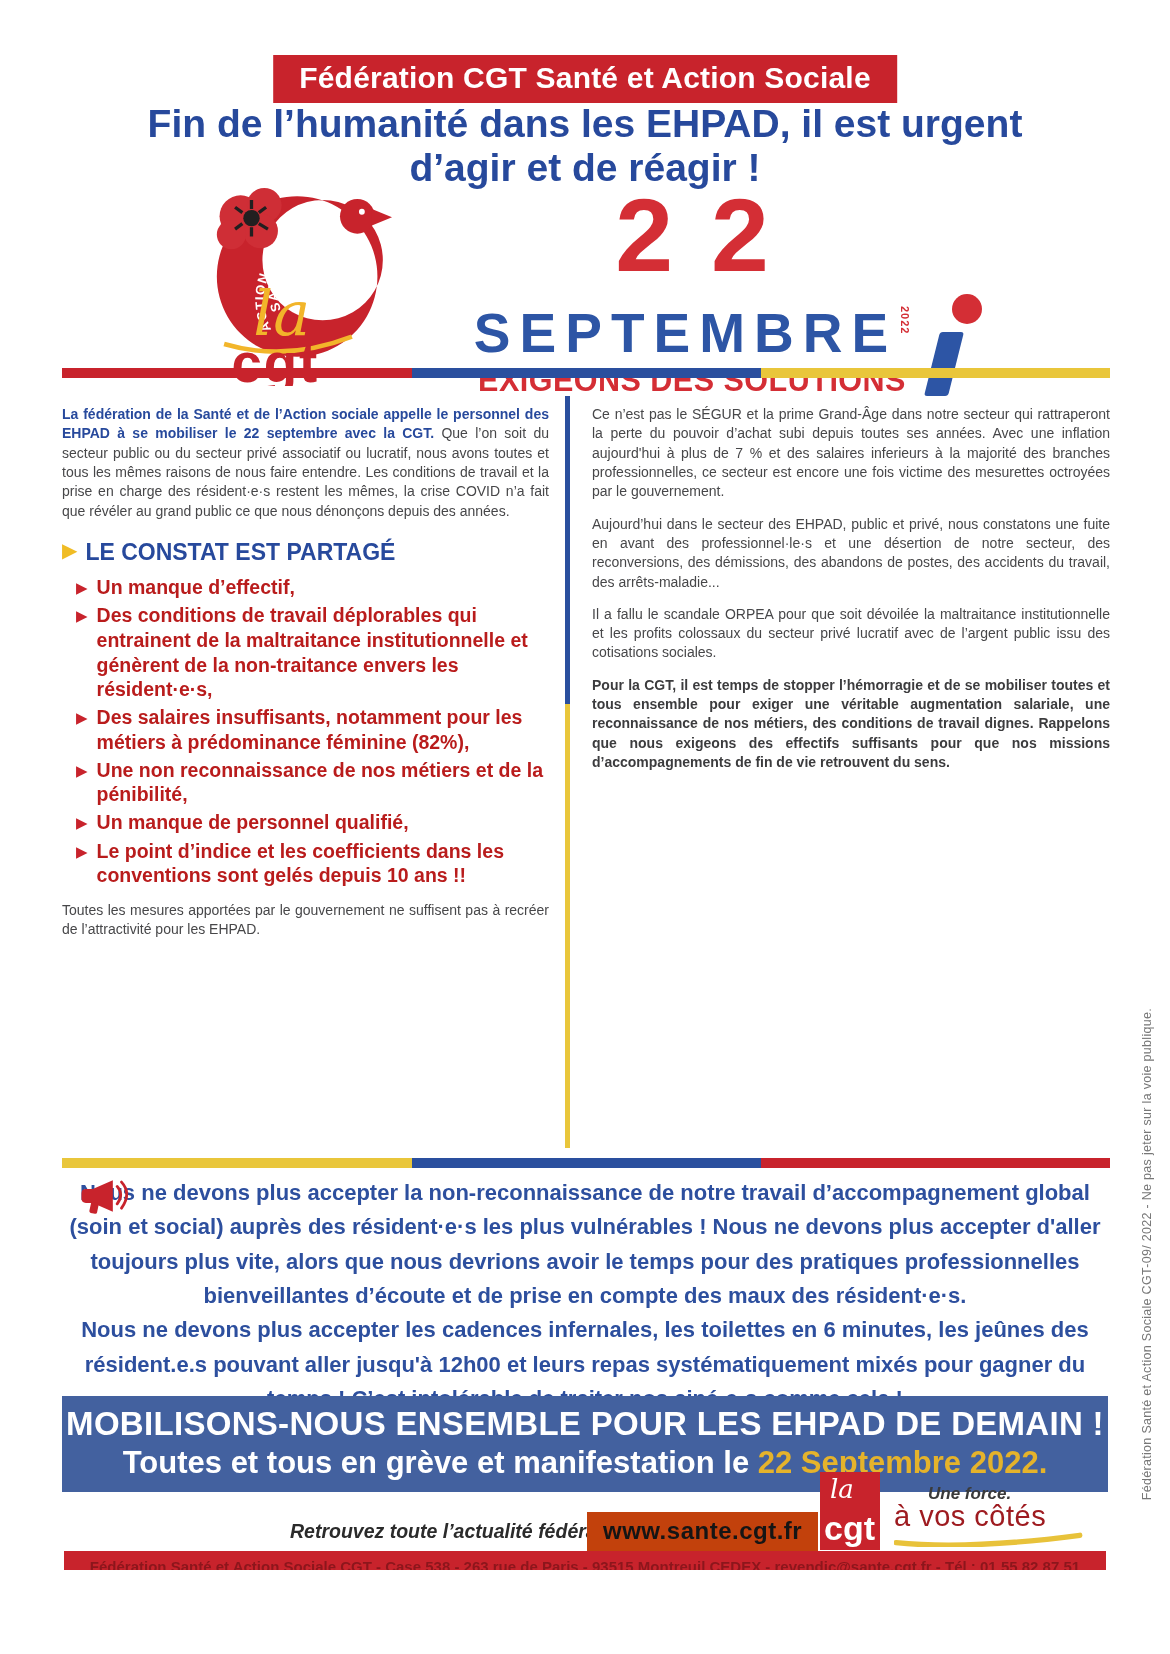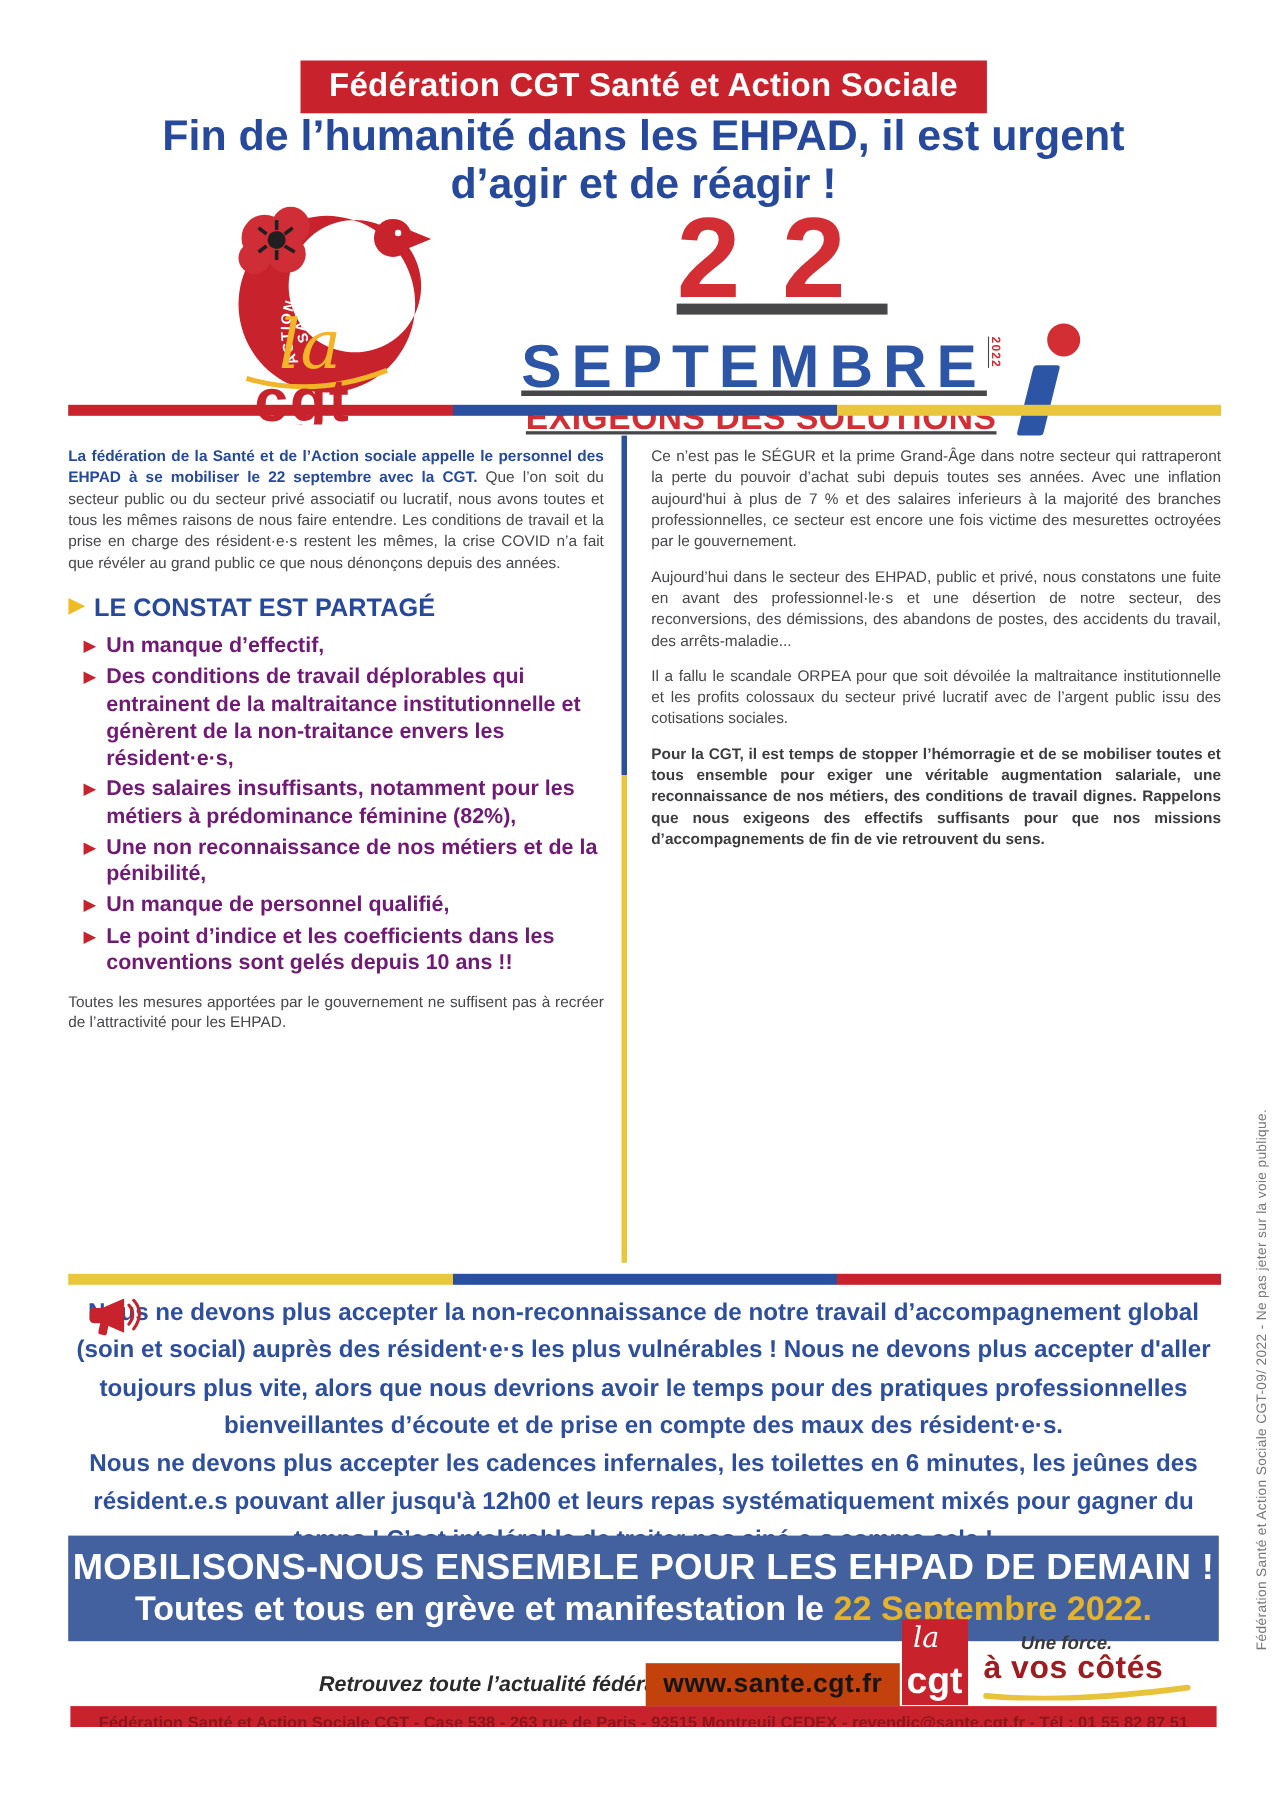--- a/index.html
+++ b/index.html
@@ -19,21 +19,21 @@
   .main-title {
     position:absolute; top:102px; left:0; width:100%;
     text-align:center; color:#27499c; font-weight:bold; font-size:39px;
     line-height:1.13; padding:0 100px;
   }
 
   
   .logo-row { position:absolute; top:178px; left:0; width:100%;
     display:flex; justify-content:center; align-items:flex-start; gap:24px; }
   .dove-wrap { width:262px; height:208px; }
-  .date-block { display:flex; align-items:flex-end; gap:10px; padding-top:10px;text-decoration:underline; }
+  .date-block { display:flex; align-items:flex-end; gap:10px; padding-top:10px; }
   .date-col { display:flex; flex-direction:column; align-items:center; }
   .day-22 { color:#d42e35; font-weight:bold; font-size:104px; line-height:0.92;
     letter-spacing:38px; padding-left:38px; }
   .month-row { display:flex; align-items:flex-start; margin-top:22px; }
   .month { color:#2d55a5; font-weight:bold; font-size:55px; letter-spacing:9px; line-height:1; }
   .year-vert { writing-mode:vertical-rl; font-size:11px; font-weight:bold;
     color:#d42e35; letter-spacing:1px; margin-left:2px; line-height:1; }
   .slogan { color:#d42e35; font-weight:bold; font-size:30.5px; letter-spacing:0.5px;
     margin-top:2px; white-space:nowrap; }
   .i-mark { position:relative; width:56px; height:104px; margin-left:6px; }
@@ -60,21 +60,21 @@
   .intro-bold { color:#27499c; font-weight:bold; }
   .bold-dark { color:#3c3c3e; font-weight:bold; }
 
   .constat-head { display:flex; margin:17px 0 8px; }
   .head-arrow { color:#f0bc25; font-size:20px; line-height:1.2; margin-right:8px; }
   .constat-head .txt { color:#27499c; font-weight:bold; font-size:23px; line-height:1.25; }
 
   .bullets { list-style:none; margin:2px 0 0 14px; }
   .bullets li { display:flex; margin-bottom:3px; }
   .b-arrow { color:#c8232c; font-size:15px; line-height:1.7; margin-right:9px; flex:0 0 auto; }
-  .bullets li .txt { font-weight:bold; color:#701a75; font-size:19.5px; line-height:1.27; }
+  .bullets li .txt { font-weight:bold; color:#b91c1c; font-size:19.5px; line-height:1.27; }
 
   
   .callout { position:absolute; top:1176px; left:66px; right:66px; text-align:center; }
   .callout p { color:#2d4f9e; font-weight:bold; font-size:22px; line-height:1.56; }
   .mega { position:absolute; left:12px; top:0px; }
 
   
   .blue-banner { position:absolute; top:1396px; left:62px; right:62px;
     background:#43619f; text-align:center; padding:9px 0 11px; }
   .blue-banner .l1 { color:#fff; font-weight:bold; font-size:33px; letter-spacing:0.3px; }
@@ -87,21 +87,21 @@
     color:#2b2b2b; font-size:19.5px; }
   .site-box { position:absolute; left:525px; top:44px; background:#c2410c; color:#151515;
     font-weight:bold; font-size:24px; padding:5px 16px 6px; letter-spacing:0.5px; }
   .cgt-square { position:absolute; left:758px; top:4px; width:60px; height:78px;
     background:#c8232c; color:#fff; overflow:hidden; }
   .cgt-square .sq-la { position:absolute; top:2px; left:10px; font-style:italic;
     font-family:"DejaVu Serif", serif; font-size:26px; }
   .cgt-square .sq-cgt { position:absolute; bottom:2px; left:4px; font-weight:bold; font-size:34px; }
   .force-block { position:absolute; left:832px; top:16px; width:220px; }
   .force-1 { color:#3a3a3a; font-weight:bold; font-style:italic; font-size:17px; margin-left:34px; }
-  .force-2 { color:#9e1b20; font-weight:bold; font-size:29px; letter-spacing:0.5px; margin-top:-4px; }
+  .force-2 { color:#9e1b20; font-weight:normal; font-size:29px; letter-spacing:0.5px; margin-top:-4px; }
   .force-swoosh { margin-top:-2px; }
 
   .red-bar { position:absolute; top:1551px; left:64px; right:64px; height:31px;
     background:#c8232c; color:#8c161c; font-weight:bold; font-size:15px;
     display:flex; align-items:center; justify-content:center; white-space:nowrap; }
 
   .side-note { position:absolute; right:16px; bottom:70px;
     writing-mode:vertical-rl; transform:rotate(180deg);
     font-size:12.5px; color:#777; letter-spacing:0.3px; }
 </style>

